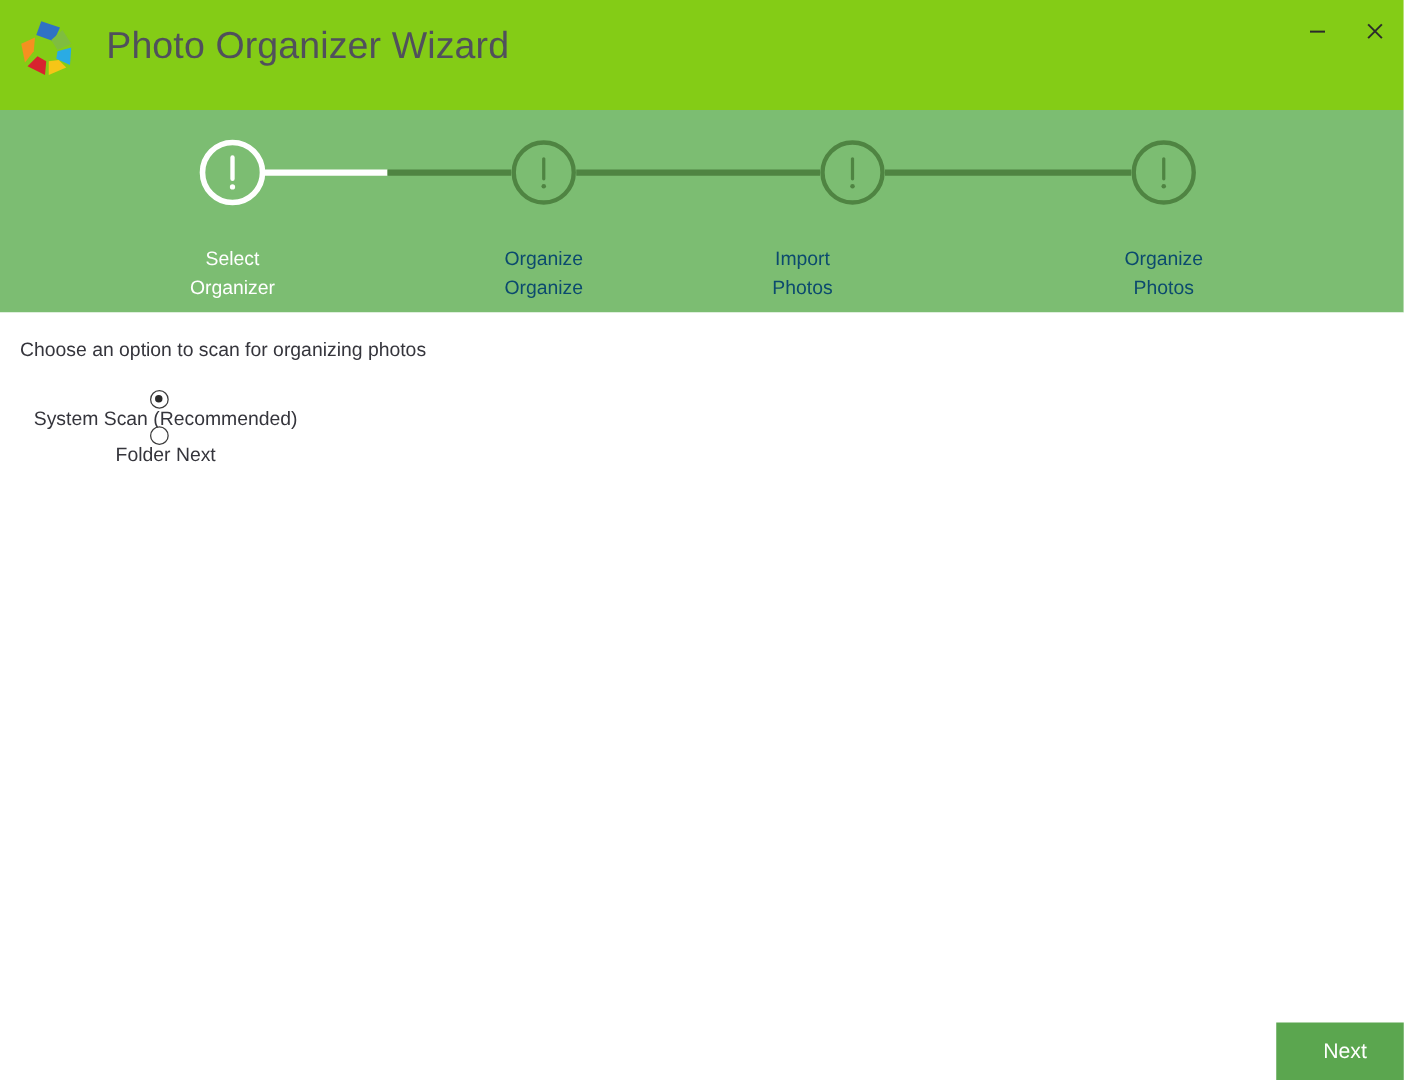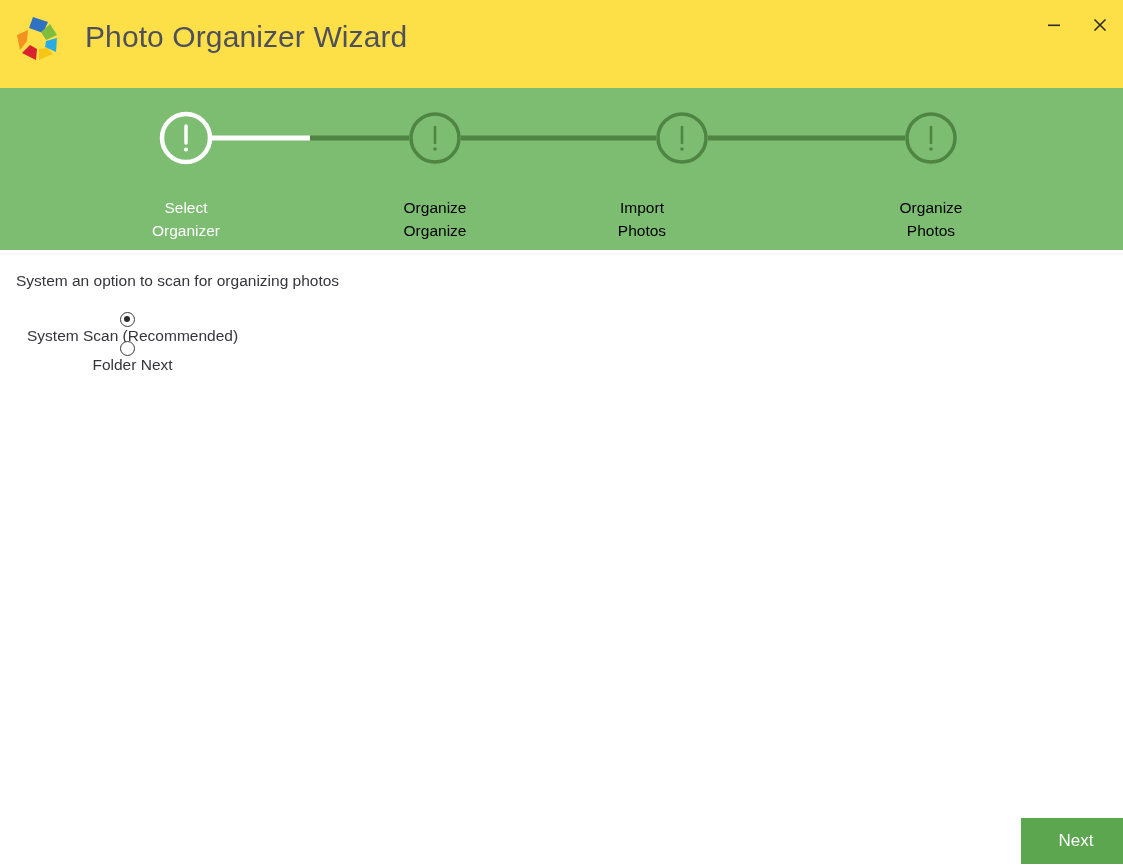--- a/index.html
+++ b/index.html
@@ -15,21 +15,21 @@
     font-family: "Liberation Sans", sans-serif;
     position: relative;
   }
 
   
   .titlebar {
     position: absolute;
     left: 0; top: 0;
     width: 1123px;
     height: 88px;
-    background: #fde047;
+    background: #84cc16;
   }
 
   .logo {
     position: absolute;
     left: 12px;
     top: 14px;
     width: 48px;
     height: 48px;
   }
 
@@ -87,21 +87,21 @@
     width: 160px;
     margin-left: -80px;
     text-align: center;
     line-height: 23px;
     font-size: 15.5px;
     font-weight: normal;
     cursor: pointer;
   }
 
   .step.active  { color: #ffffff; }
-  .step.pending { color: #000000; }
+  .step.pending { color: #0c4a6e; }
 
   .step-label-line { display: block; }
 
   
   .content {
     position: absolute;
     left: 0;
     top: 250px;
     width: 1123px;
     height: 615px;
@@ -265,21 +265,21 @@
   </div>
 
   <div class="step pending" style="left:931px;">
     <span class="step-label-line">Organize</span>
     <span class="step-label-line">Photos</span>
   </div>
 </div>
 
 <div class="content">
 
-  <div class="instruction">System an option to scan for organizing photos</div>
+  <div class="instruction">Choose an option to scan for organizing photos</div>
 
   <div class="radio-group">
 
     <label class="radio-row checked">
       <span class="radio-mark"></span>
       <span class="radio-label">System Scan (Recommended)</span>
     </label>
 
     <label class="radio-row">
       <span class="radio-mark"></span>

